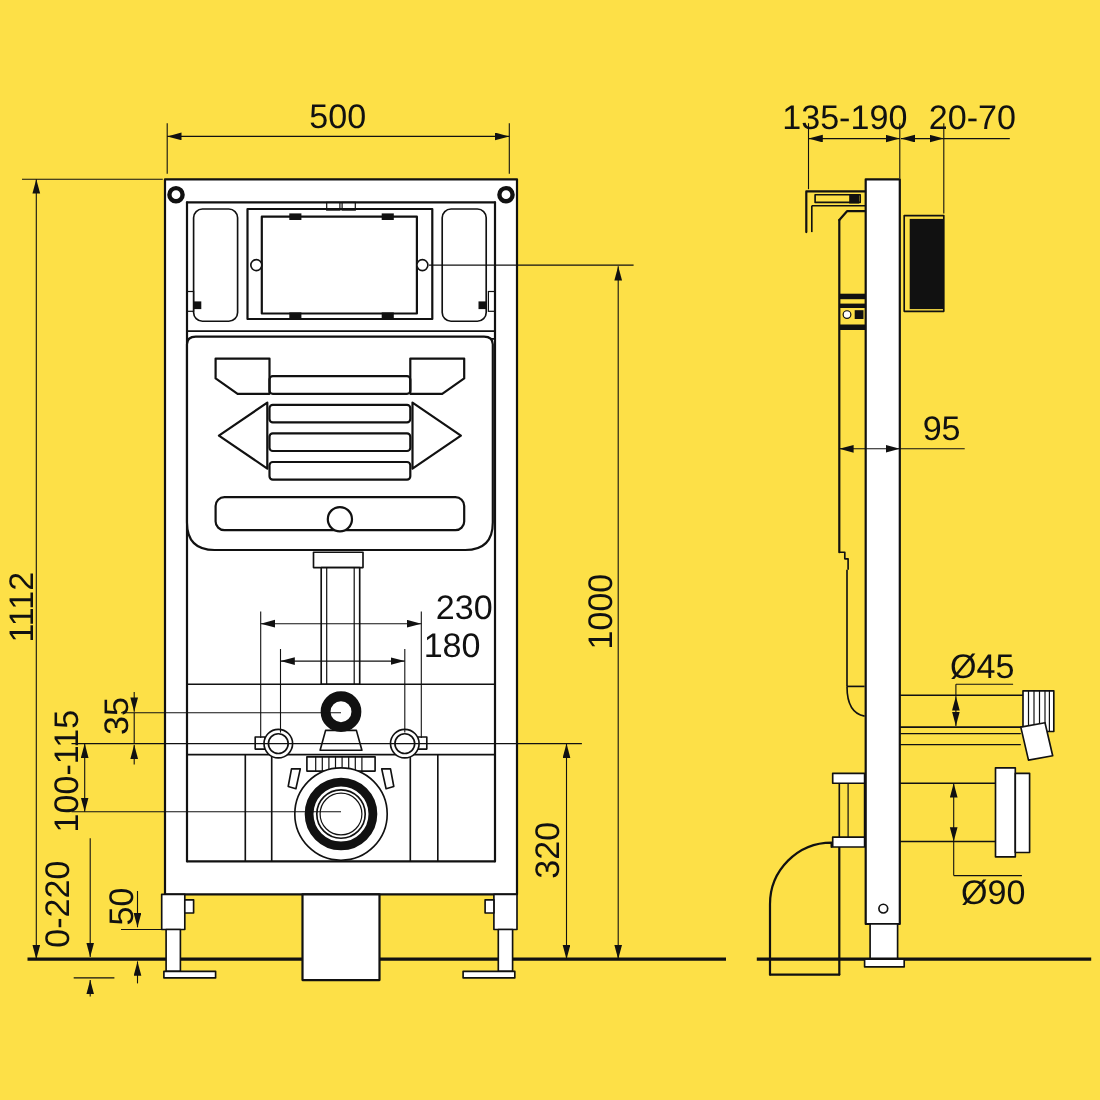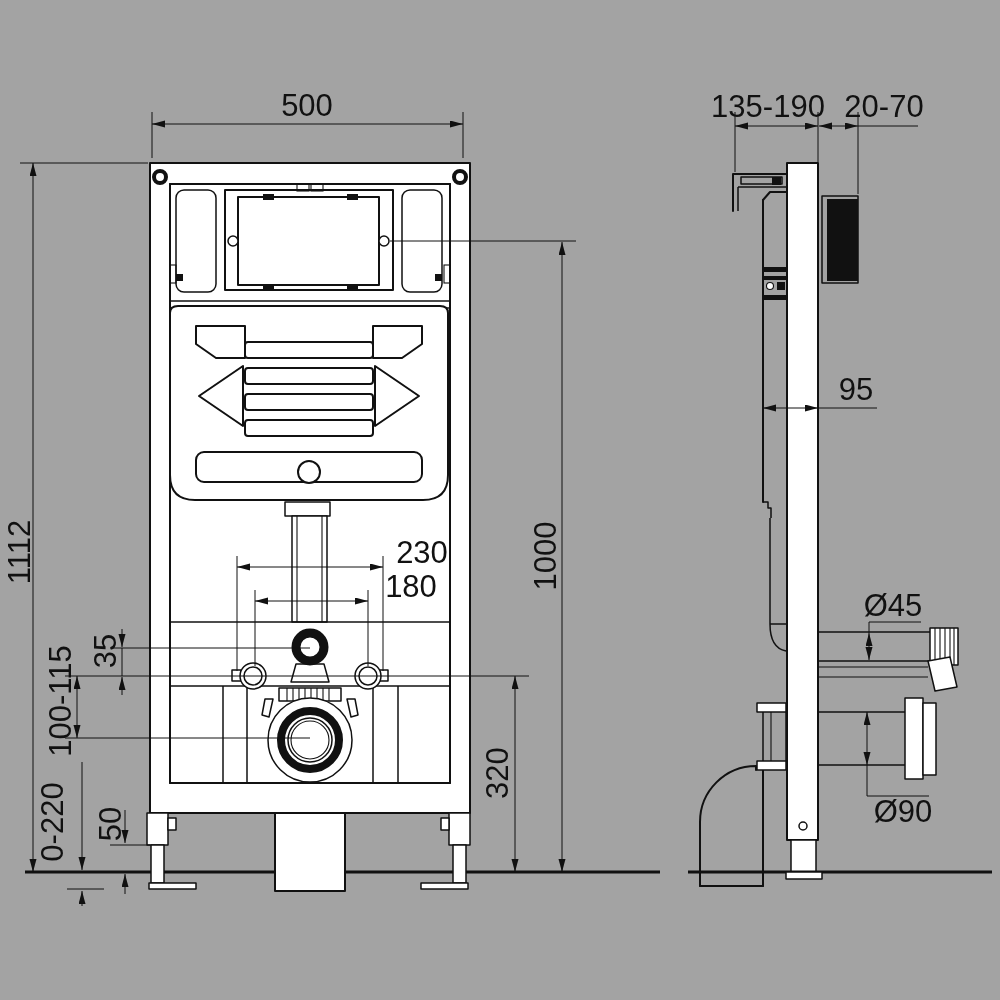--- a/index.html
+++ b/index.html
@@ -1,16 +1,16 @@
 <!DOCTYPE html>
 <html><head>
 <meta charset="utf-8">
 <style>
   html,body{margin:0;padding:0;background:#fff;}
-  .stage{position:relative;width:1000px;height:1000px;background:#a3a3a3;overflow:hidden;
+  .stage{position:relative;width:1000px;height:1000px;background:#fde047;overflow:hidden;
          font-family:"Liberation Sans",sans-serif;}
   svg{display:block;}
   .s2{stroke:#111;stroke-width:2;fill:none;stroke-linejoin:round;stroke-linecap:round;}
   .s15{stroke:#111;stroke-width:1.5;fill:none;stroke-linejoin:round;}
   .s1{stroke:#111;stroke-width:1.1;fill:none;}
   .wfill{fill:#fff;}
   .bfill{fill:#111;stroke:none;}
   .dim{stroke:#111;stroke-width:1;fill:none;}
   .floor{stroke:#111;stroke-width:3;fill:none;}
   text{font-size:31px;fill:#111;font-family:"Liberation Sans",sans-serif;}

